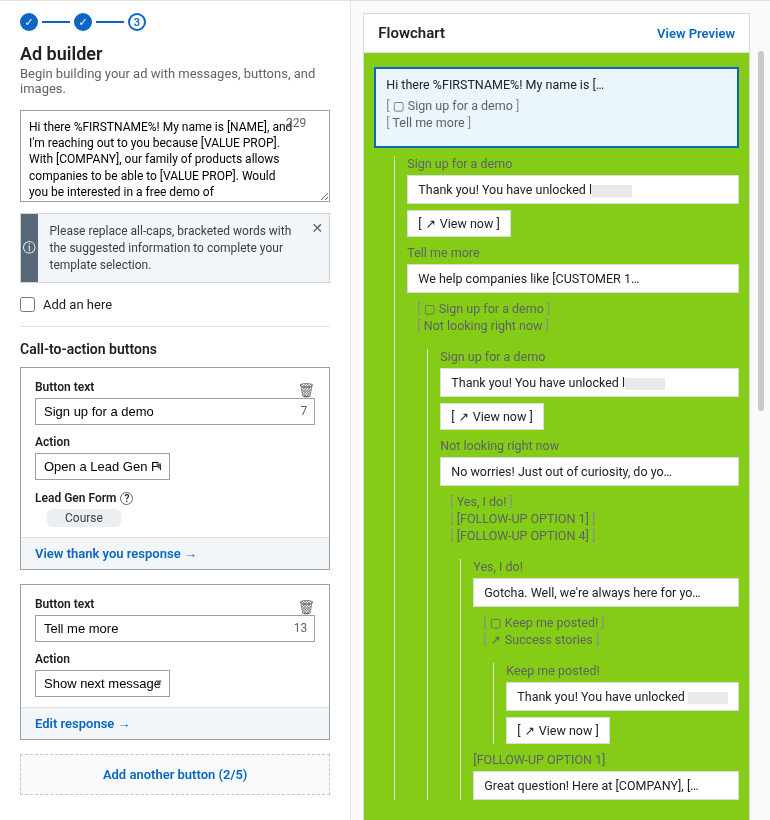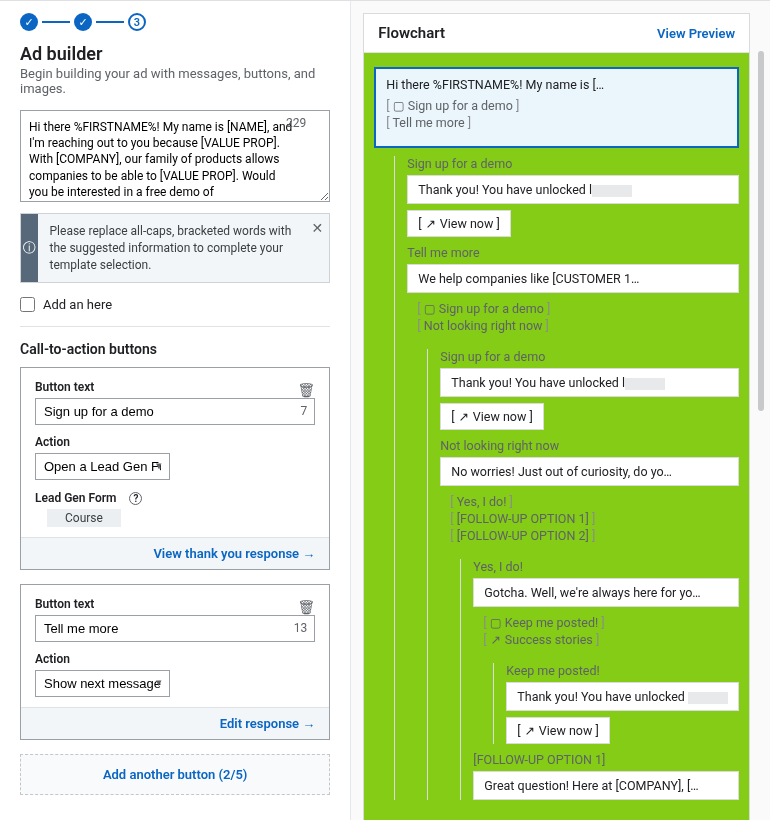--- a/index.html
+++ b/index.html
@@ -45,23 +45,23 @@
 .field-label { font-size: 12px; font-weight: 600; margin-bottom: 4px; display: block; }
 .trash { font-size: 14px; color: #5f6368; cursor: pointer; }
 .text-input { width: 100%; border: 1px solid #9aa0a6; padding: 5px 30px 5px 8px; font-size: 13px; position: relative; }
 .input-wrap { position: relative; margin-bottom: 10px; }
 .input-count { position: absolute; right: 8px; top: 6px; font-size: 12px; color: #5f6368; }
 .select { width: 48%; border: 1px solid #9aa0a6; padding: 5px 8px; font-size: 13px; background: #fff; appearance: none; position: relative; }
 .select-wrap { position: relative; display: inline-block; width: 48%; }
 .select-wrap .select { width: 100%; }
 .select-wrap::after { content: "▾"; position: absolute; right: 8px; top: 6px; font-size: 11px; color: #5f6368; pointer-events: none; }
 .lead-gen-row { margin-top: 10px; }
-.lead-gen-label { font-size: 12px; font-weight: 600; display: inline-flex; align-items: center; gap: 13px; }
-.lead-gen-val { display: inline-block; background: #eceff1; color: #3c4043; font-size: 12px; padding: 2px 18px; margin-top: 4px; margin-left: 12px; }
-.card-footer { background: #f3f6f8; border-top: 1px solid #e0e3e6; padding: 8px 14px; text-align: right; }
+.lead-gen-label { font-size: 12px; font-weight: 600; display: inline-flex; align-items: center; gap: 4px; }
+.lead-gen-val { display: inline-block; background: #eceff1; color: #3c4043; font-size: 12px; padding: 2px 18px; margin-top: 4px; margin-left: 12px; border-radius: 6px; }
+.card-footer { background: #f3f6f8; border-top: 1px solid #e0e3e6; padding: 8px 14px; text-align: left; }
 .card-footer a { color: #0a66c2; font-size: 13px; font-weight: 600; text-decoration: none; }
 
 .add-another { border: 1px dashed #c4c7ca; background: #f9fafb; text-align: center; padding: 12px 0; color: #0a66c2; font-weight: 600; font-size: 13px; cursor: pointer; margin-bottom: 20px; }
 
 
 .flow-root { font-size: 12.5px; }
 .flow-card { background: #fff; border: 1px solid #cfd2d5; padding: 8px 10px; margin-bottom: 4px; text-align: left; }
 .flow-card.primary { background: #eaf6fb; border: 2px solid #0a66c2; }
 .flow-opts { background: transparent; border: none; padding: 4px 0 6px 10px; }
 .flow-opt { color: #5f6368; margin: 2px 0; }
@@ -196,21 +196,21 @@
             <div class="flow-indent">
               <div class="flow-label">Sign up for a demo</div>
               <div class="flow-card-small"><span>Thank you! You have unlocked l</span><span class="redact"></span></div>
               <div class="flow-card-chip"><span class="br">[ <span class="flow-ico">↗</span> <span>View now</span> ]</span></div>
 
               <div class="flow-label">Not looking right now</div>
               <div class="flow-card-small">No worries! Just out of curiosity, do yo…</div>
               <div class="flow-opts">
                 <div class="flow-opt"><span class="br"><span>Yes, I do!</span></span></div>
                 <div class="flow-opt"><span class="br"><span>[FOLLOW-UP OPTION 1]</span></span></div>
-                <div class="flow-opt"><span class="br"><span>[FOLLOW-UP OPTION 2]</span></span></div>
+                <div class="flow-opt"><span class="br"><span>[FOLLOW-UP OPTION 4]</span></span></div>
               </div>
 
               <div class="flow-indent">
                 <div class="flow-label">Yes, I do!</div>
                 <div class="flow-card-small">Gotcha. Well, we're always here for yo…</div>
                 <div class="flow-opts">
                   <div class="flow-opt"><span class="br"><span class="flow-ico">▢</span> <span>Keep me posted!</span></span></div>
                   <div class="flow-opt"><span class="br"><span class="flow-ico">↗</span> <span>Success stories</span></span></div>
                 </div>
 

